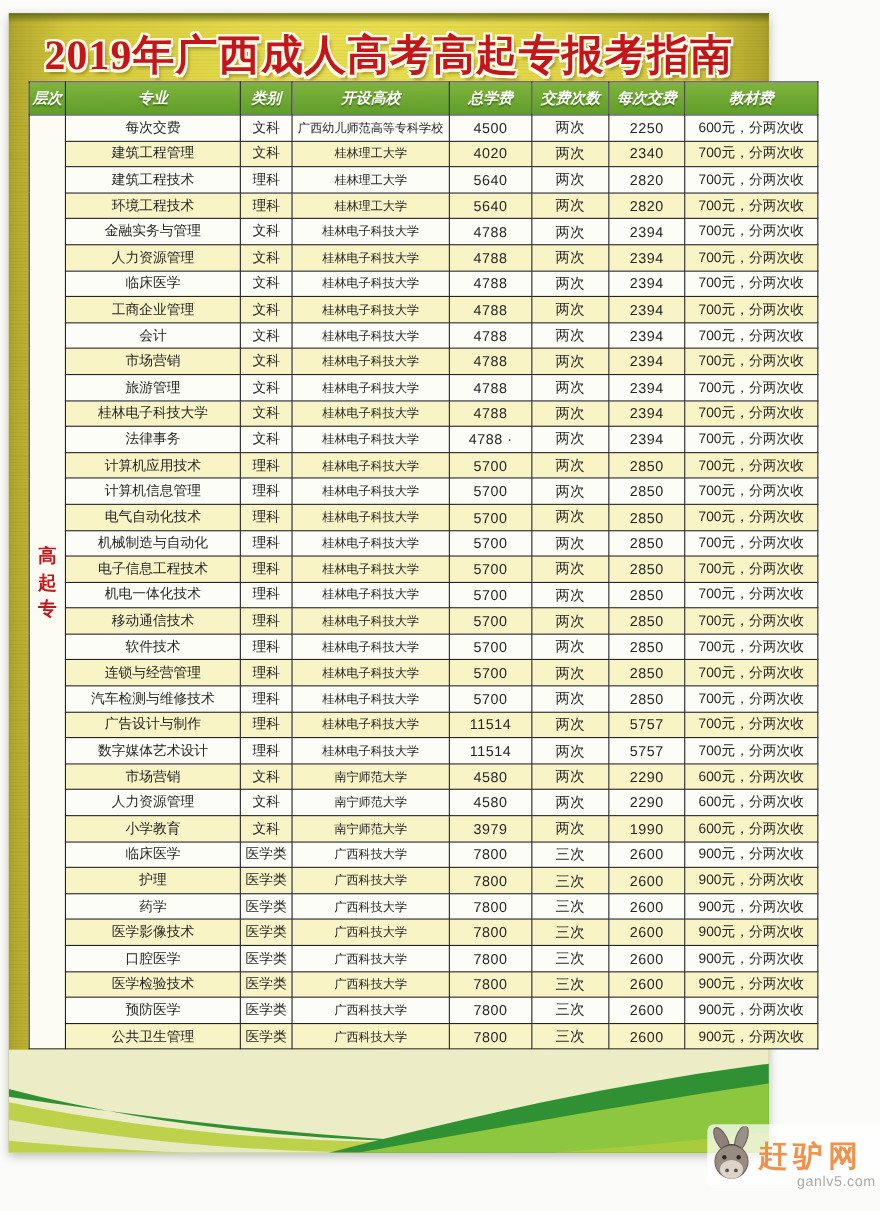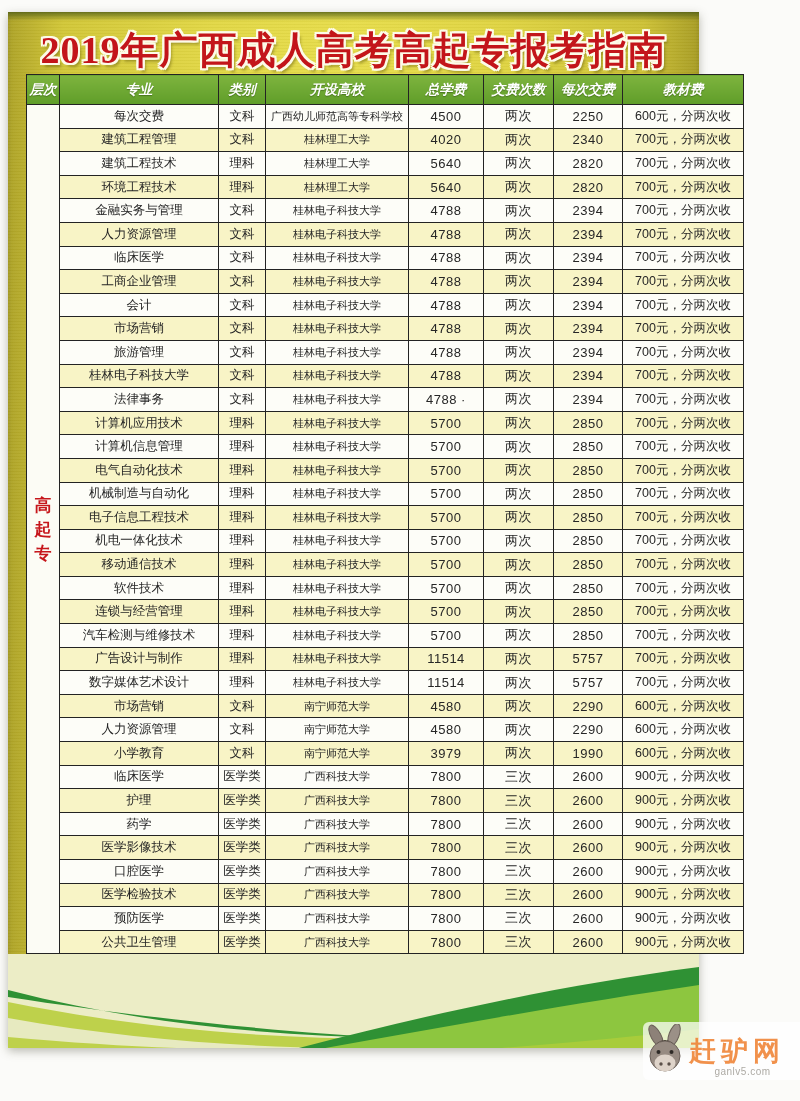--- a/index.html
+++ b/index.html
@@ -67,21 +67,21 @@
     border-radius:6px 0 0 6px;
   }
   .wm-donkey { position:relative; width:46px; height:56px; margin-top:2px; }
   .wm-text { position:relative; flex:1; padding-top:15px; }
   .wm-name {
     display:block; font-size:27px; font-weight:bold; color:#ef7f2d;
     letter-spacing:5px; line-height:1.1; opacity:.85;
     text-shadow:0 0 1px #ffffff;
   }
   .wm-url {
-    font-size:10px; color:#adaaa4; letter-spacing:.5px; text-align:center;
+    font-size:13px; color:#adaaa4; letter-spacing:.5px; text-align:right;
     padding-right:4px; margin-top:-1px;
   }
 </style>
 </head>
 <body>
 
 <div class="stage">
   <div class="page">
 
     <h1 class="title">2019年广西成人高考高起专报考指南</h1>

